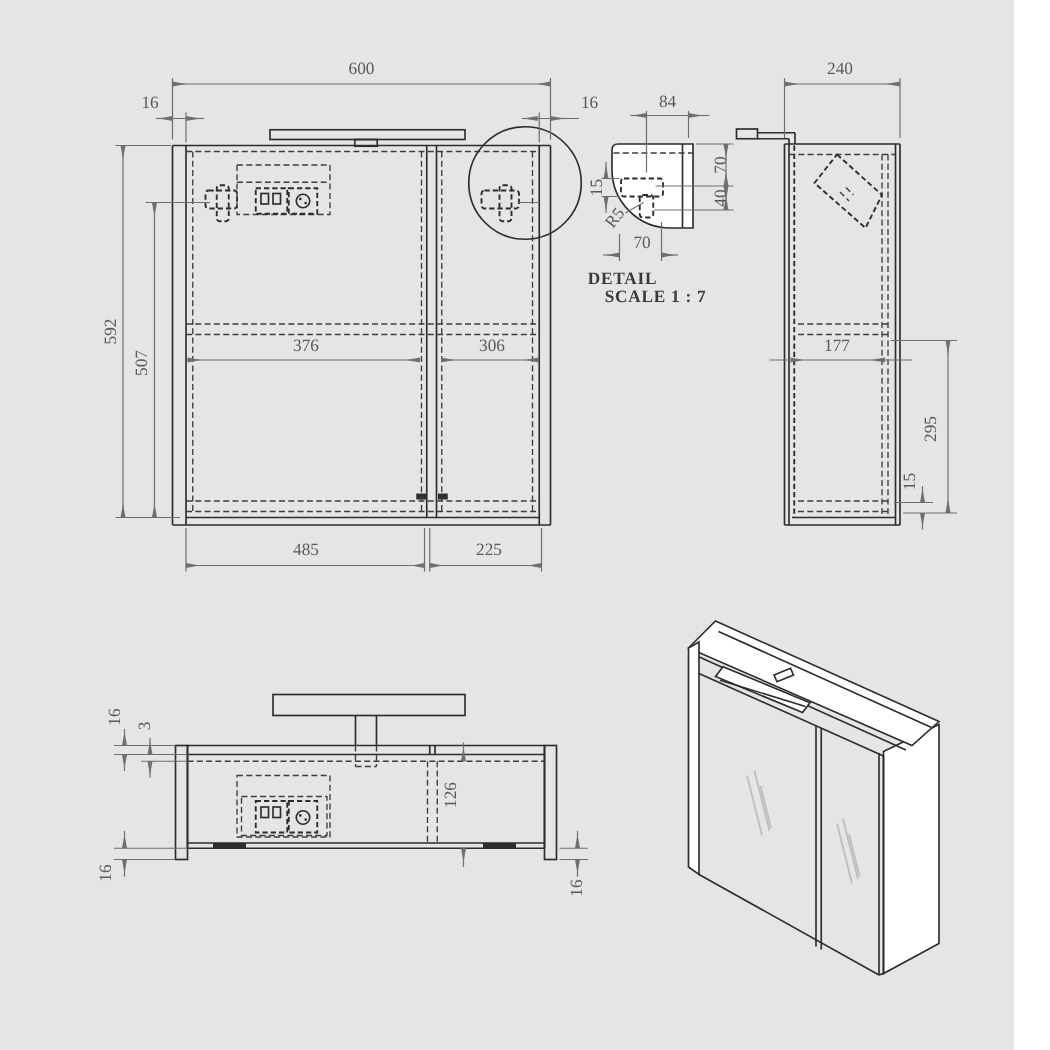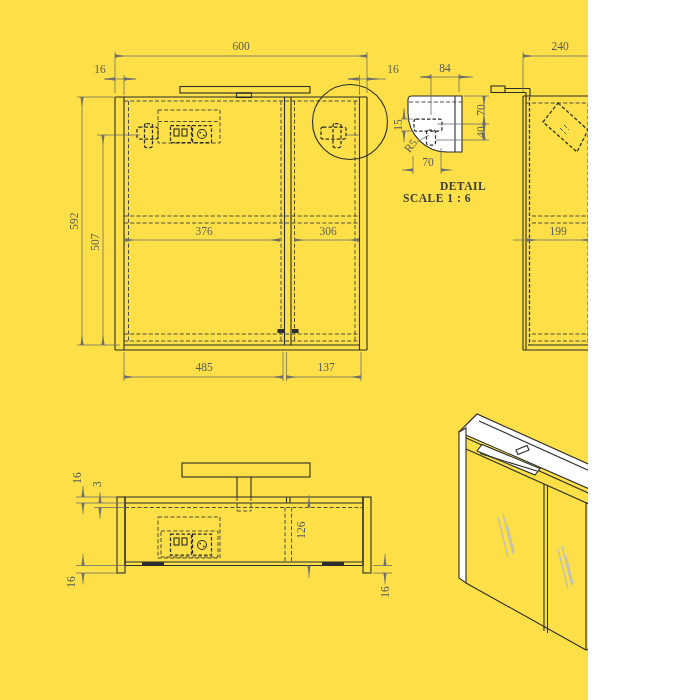--- a/index.html
+++ b/index.html
@@ -1,16 +1,16 @@
 <!DOCTYPE html>
 <html><head>
 <meta charset="utf-8">
 <style>
   html,body{margin:0;padding:0;background:#ffffff;}
-  #sheet{position:relative;width:588px;height:700px;background:#fde047;overflow:hidden;
+  #sheet{position:relative;width:676px;height:700px;background:#e5e5e5;overflow:hidden;
          font-family:"Liberation Serif", serif;}
   #linework{position:absolute;left:0;top:0;}
   .lbl{position:absolute;font-size:11.5px;color:#5a5a5a;white-space:nowrap;
        transform:translate(-50%,-50%);line-height:1;}
   .v{transform:translate(-50%,-50%) rotate(-90deg);}
   .d45{transform:translate(-50%,-50%) rotate(-52deg);}
   .ttl{font-weight:bold;color:#3a3a3a;font-size:11.5px;letter-spacing:.5px;}
   
   .ol{stroke:#2d2d2d;stroke-width:1.1;fill:none;}
   .olf{stroke:#2d2d2d;stroke-width:1.1;fill:#ffffff;}
@@ -188,33 +188,33 @@
 </svg>
 
   <span class="lbl" style="left:241px;top:47px">600</span>
   <span class="lbl" style="left:100px;top:70px">16</span>
   <span class="lbl" style="left:393px;top:70px">16</span>
   <span class="lbl v" style="left:75px;top:221px">592</span>
   <span class="lbl v" style="left:96px;top:242px">507</span>
   <span class="lbl" style="left:204px;top:232px">376</span>
   <span class="lbl" style="left:328px;top:232px">306</span>
   <span class="lbl" style="left:204px;top:368px">485</span>
-  <span class="lbl" style="left:326px;top:368px">137</span>
+  <span class="lbl" style="left:326px;top:368px">225</span>
 
   <span class="lbl" style="left:445px;top:69px">84</span>
   <span class="lbl v" style="left:482px;top:110px">70</span>
   <span class="lbl v" style="left:482px;top:132px">40</span>
   <span class="lbl v" style="left:399px;top:125px">15</span>
   <span class="lbl d45" style="left:411px;top:146px">R5</span>
   <span class="lbl" style="left:428px;top:163px">70</span>
-  <span class="lbl ttl" style="left:463px;top:187px">DETAIL</span>
-  <span class="lbl ttl" style="left:437px;top:199px">SCALE 1 : 6</span>
+  <span class="lbl ttl" style="left:415px;top:187px">DETAIL</span>
+  <span class="lbl ttl" style="left:437px;top:199px">SCALE 1 : 7</span>
 
   <span class="lbl" style="left:560px;top:47px">240</span>
-  <span class="lbl" style="left:558px;top:232px">199</span>
+  <span class="lbl" style="left:558px;top:232px">177</span>
   <span class="lbl v" style="left:622px;top:286px">295</span>
   <span class="lbl v" style="left:608px;top:321px">15</span>
 
   <span class="lbl v" style="left:78px;top:478px">16</span>
   <span class="lbl v" style="left:98px;top:484px">3</span>
   <span class="lbl v" style="left:72px;top:582px">16</span>
   <span class="lbl v" style="left:302px;top:530px">126</span>
   <span class="lbl v" style="left:386px;top:592px">16</span>
 
 </div>

